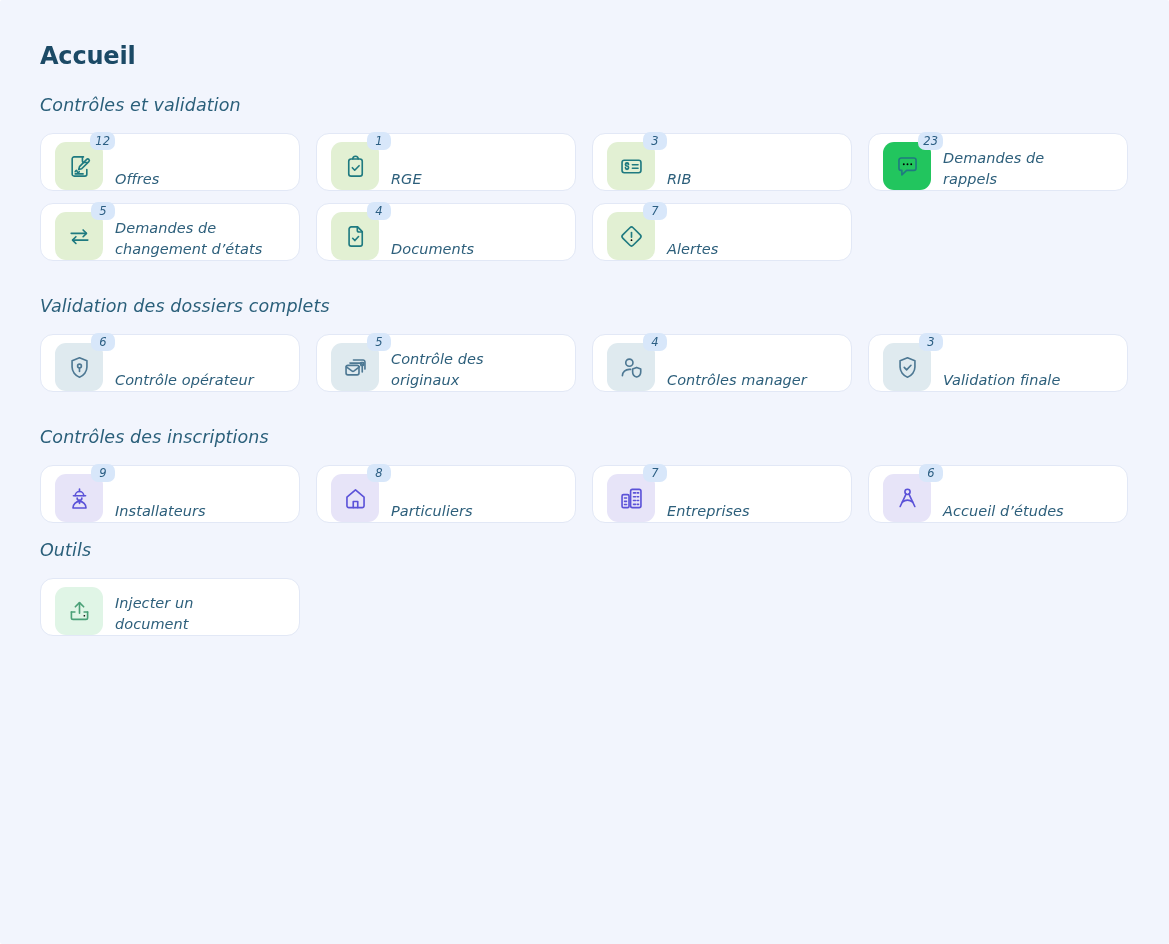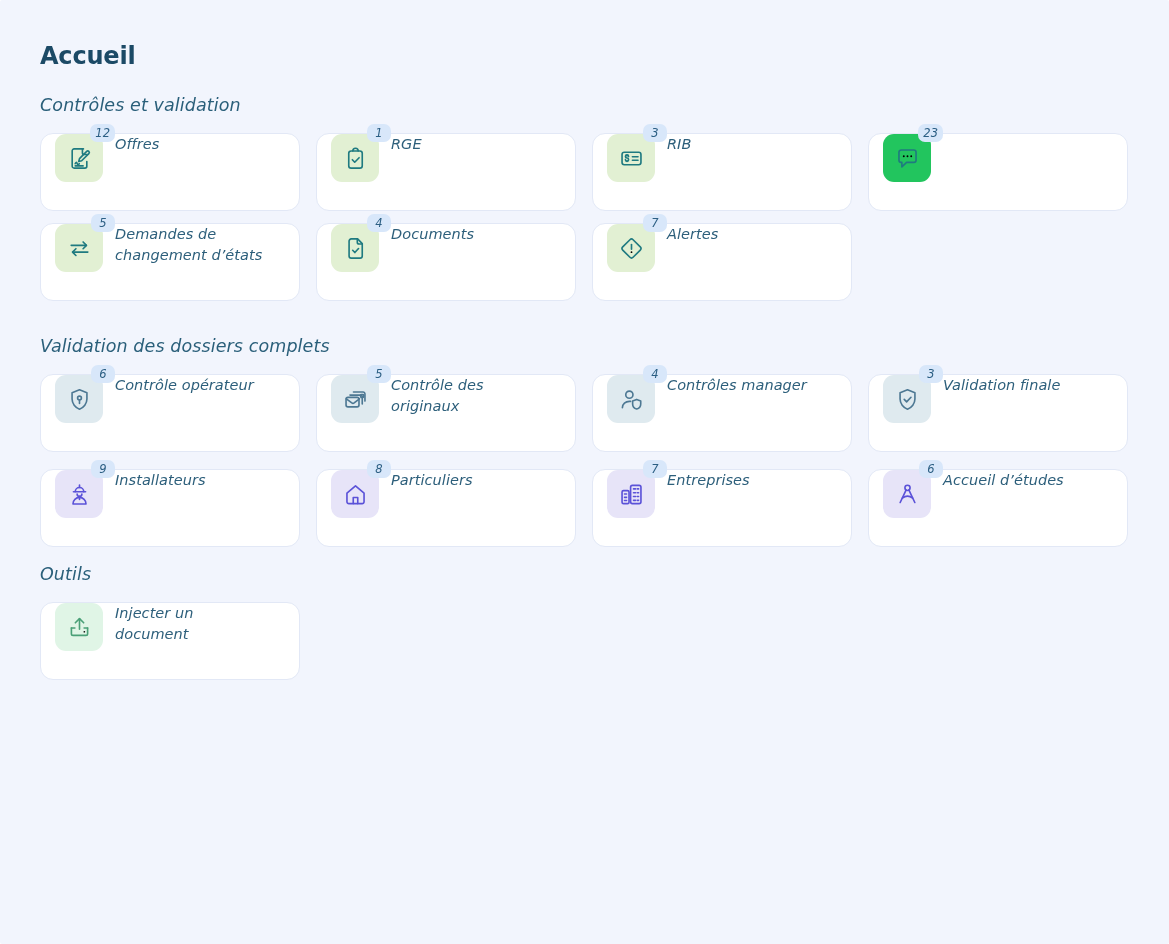--- a/index.html
+++ b/index.html
@@ -46,26 +46,26 @@
   }
   .grid {
     display: grid;
     grid-template-columns: repeat(4, 260px);
     column-gap: 16px;
     row-gap: 12px;
   }
   .card {
     position: relative;
     box-sizing: border-box;
-    height: 78px;
+    height: 58px;
     background: #ffffff;
     border: 1px solid #e2e8f6;
     border-radius: 13px;
     display: flex;
-    align-items: flex-start;
+    align-items: flex-end;
     padding: 0 14px;
     gap: 12px;
   }
   .tile {
     position: relative;
     flex: 0 0 auto;
     width: 48px;
     height: 48px;
     border-radius: 11px;
     display: flex;
@@ -160,20 +160,21 @@
               <span>
                 <svg width="27" height="27" viewBox="0 0 24 24" fill="none" stroke="#1f7a80" stroke-width="1.45" stroke-linecap="round" stroke-linejoin="round">
                   <path d="M4.4 6.4a2 2 0 0 1 2-2h11.2a2 2 0 0 1 2 2v7.1a2 2 0 0 1-2 2h-6.4L7 19.4v-3.9H6.4a2 2 0 0 1-2-2Z"></path>
                   <circle cx="8.7" cy="10" r=".85" fill="currentColor" stroke="none"></circle>
                   <circle cx="12" cy="10" r=".85" fill="currentColor" stroke="none"></circle>
                   <circle cx="15.3" cy="10" r=".85" fill="currentColor" stroke="none"></circle>
                 </svg>
               </span>
               <span class="badge">23</span>
             </div>
+            <span class="card-label">Demandes de rappels</span>
           </div>
           <div class="card">
             <div class="tile" style="background: rgb(226, 240, 211);">
               <span>
                 <svg width="27" height="27" viewBox="0 0 24 24" fill="none" stroke="#1f7a80" stroke-width="1.45" stroke-linecap="round" stroke-linejoin="round">
                   <path d="M4.6 9.2h13.3"></path>
                   <path d="M15.2 6.2l3 3-3 3"></path>
                   <path d="M19.4 15.2H6.1"></path>
                   <path d="M8.8 12.2l-3 3 3 3"></path>
                 </svg>
@@ -262,20 +263,21 @@
                   <path d="M9.1 11.9l2.1 2.2 3.9-4.1"></path>
                 </svg>
               </span>
               <span class="badge">3</span>
             </div>
             <span class="card-label">Validation finale</span>
           </div>
         </div>
       </div>
       <div class="section" id="sec-2">
+        <h2 class="section-heading">Contrôles des inscriptions</h2>
         <div class="grid">
           <div class="card">
             <div class="tile" style="background: rgb(231, 228, 248);">
               <span>
                 <svg width="27" height="27" viewBox="0 0 24 24" fill="none" stroke="#5b52d8" stroke-width="1.45" stroke-linecap="round" stroke-linejoin="round">
                   <path d="M8.2 9.6a3.8 3.8 0 0 1 7.6 0"></path>
                   <path d="M12 3.6v2.2"></path>
                   <path d="M6.6 9.6h10.8"></path>
                   <path d="M9.9 11.6a2.1 2.1 0 0 0 4.2 0"></path>
                   <path d="M12 13.7v2.7"></path>

